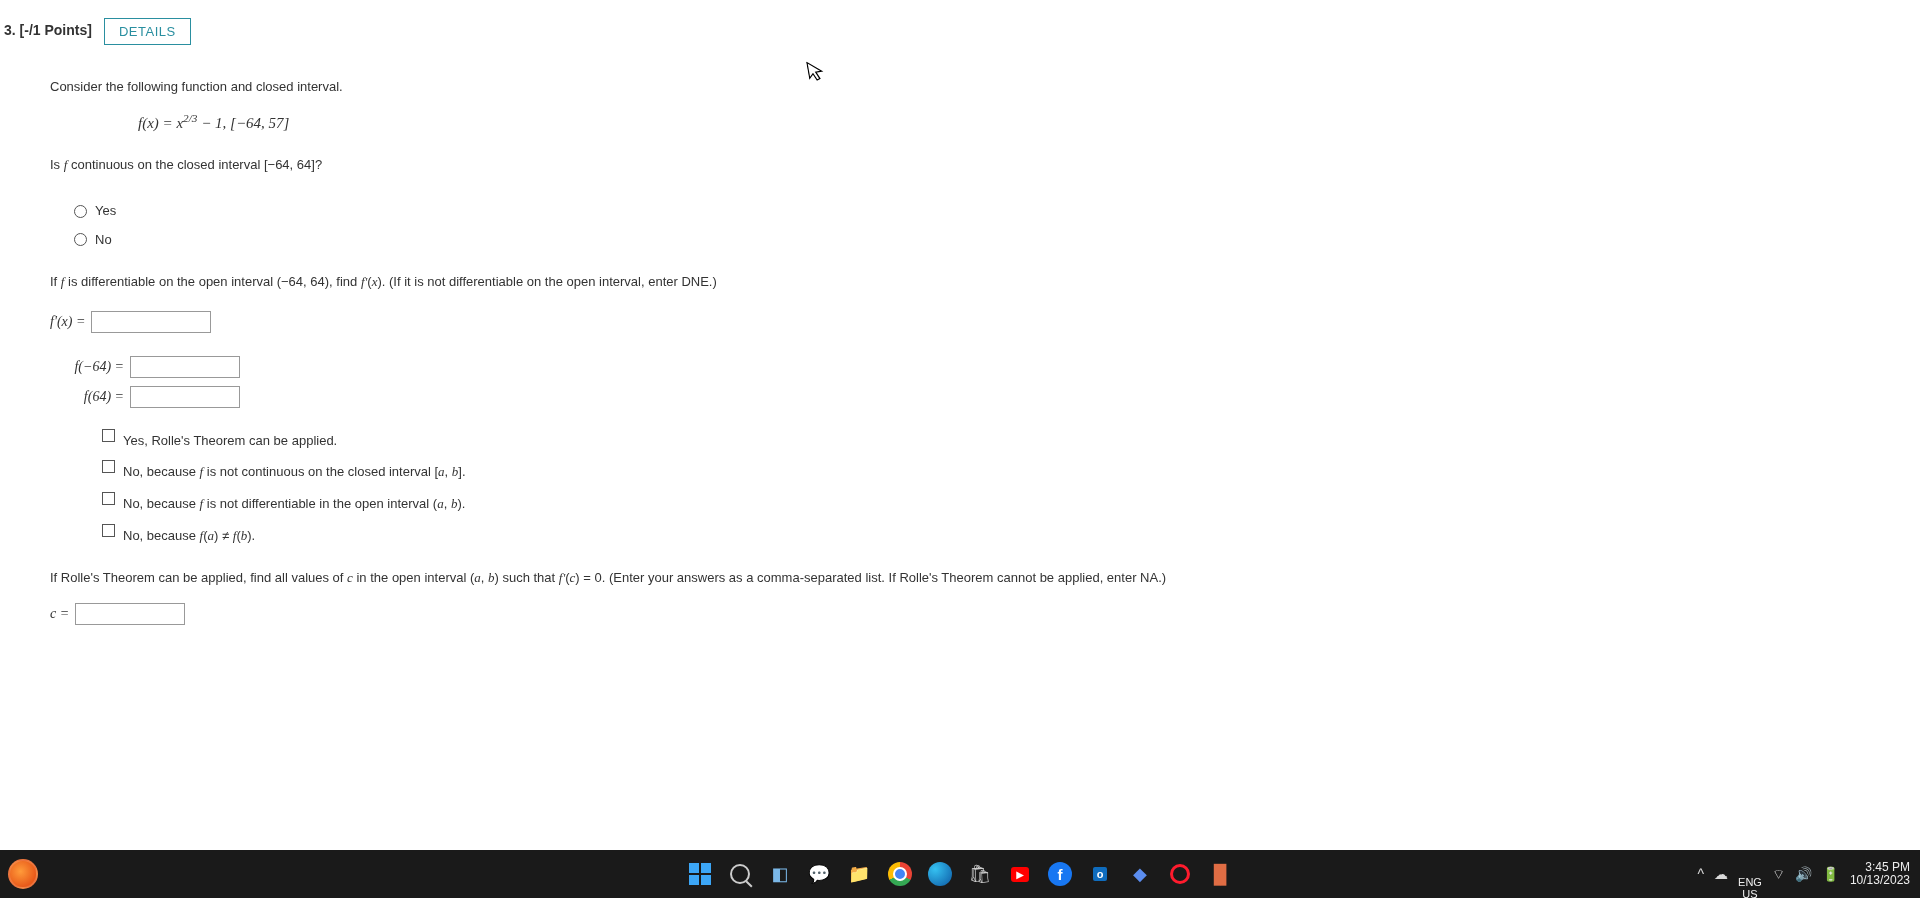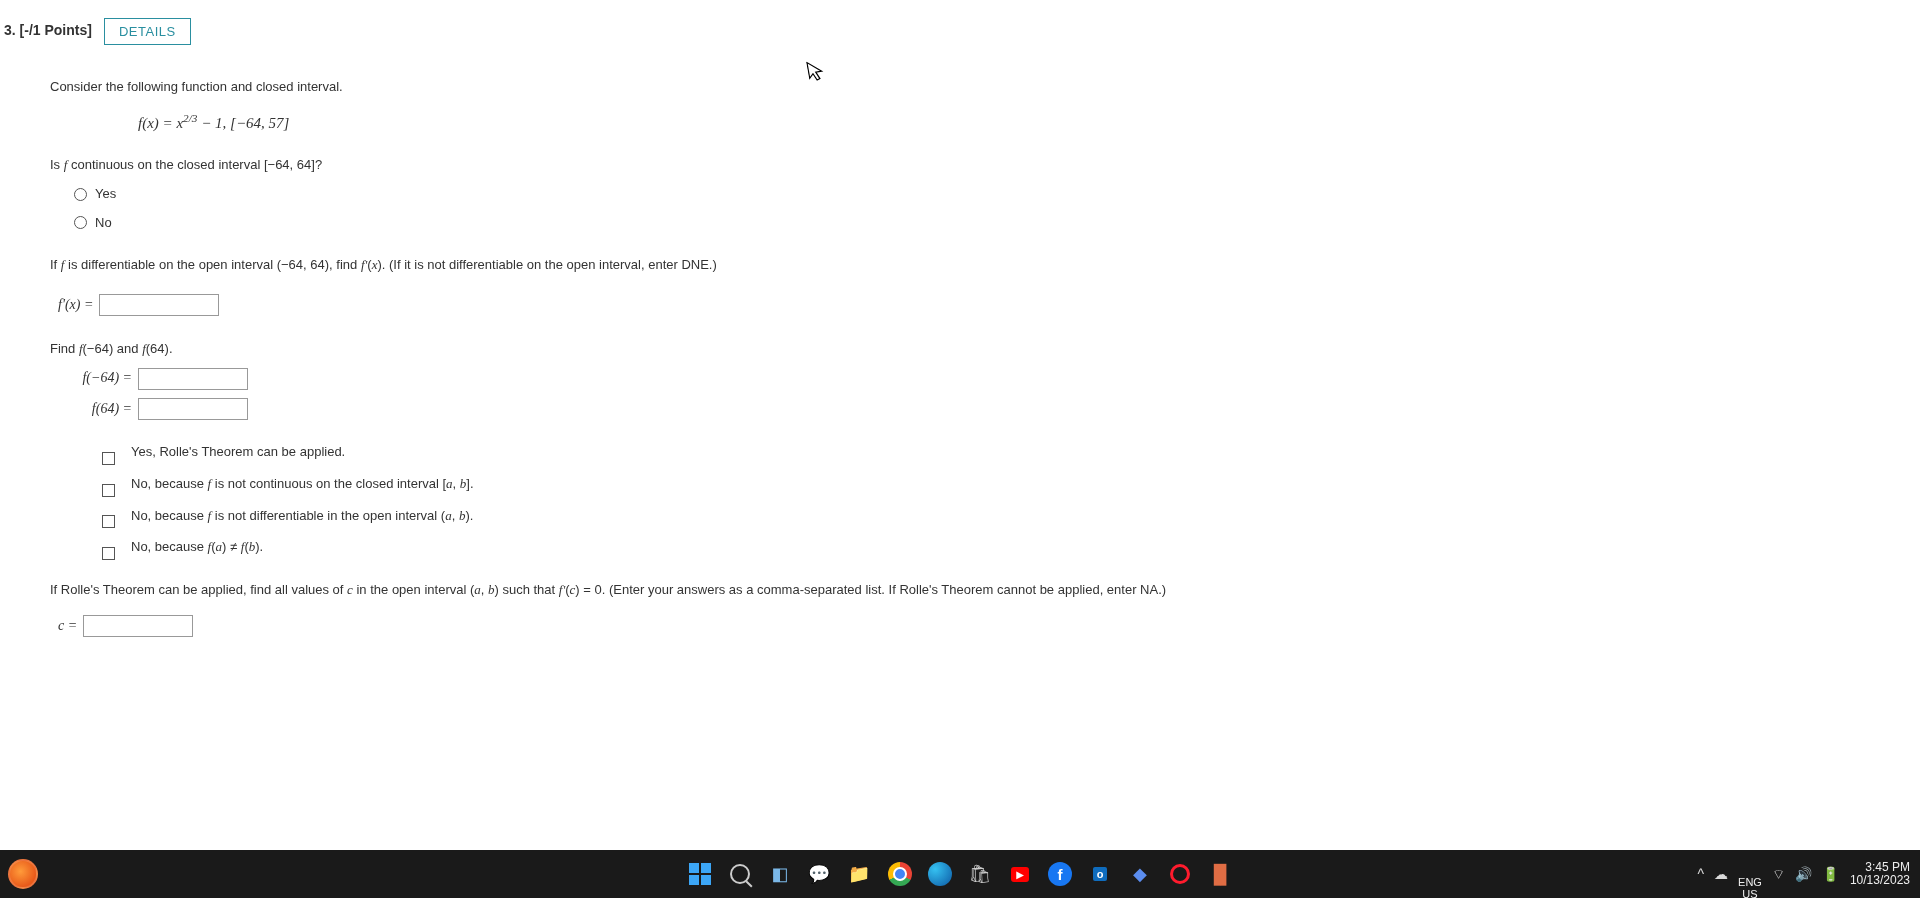--- a/index.html
+++ b/index.html
@@ -42,21 +42,21 @@
     .prompt { margin-bottom: 8px; }
     .formula {
       font-style: italic;
       margin: 6px 0 16px 88px;
       font-family: 'Times New Roman', serif;
       font-size: 15px;
     }
     .sup { vertical-align: super; font-size: 0.75em; }
     .italic { font-style: italic; font-family: 'Times New Roman', serif; }
     .sub-question { margin-bottom: 18px; }
-    .options { margin-top: 4px; margin-left: 24px; }
+    .options { margin-top: 21px; margin-left: 24px; }
     .option-row {
       display: flex;
       align-items: center;
       gap: 8px;
       margin: 4px 0;
     }
     .radio {
       width: 13px; height: 13px;
       border: 1.5px solid #555;
       border-radius: 50%;
@@ -66,41 +66,41 @@
     .checkbox {
       width: 13px; height: 13px;
       border: 1.5px solid #555;
       display: inline-block;
       cursor: pointer;
     }
     .answer-row {
       display: flex;
       align-items: center;
       gap: 6px;
-      margin: 4px 8px;
+      margin: 4px 0;
     }
     .answer-label {
       font-style: italic;
       font-family: 'Times New Roman', serif;
       font-size: 14px;
     }
     .text-input {
       border: 1px solid #999;
       background: #fff;
       height: 22px;
       padding: 2px 4px;
       font-size: 13px;
     }
     .text-input.med { width: 120px; }
     .text-input.sm { width: 110px; }
     .check-options { margin-top: 6px; margin-left: 52px; }
     .check-row {
       display: flex;
-      align-items: flex-end;
-      gap: 16px;
+      align-items: flex-start;
+      gap: 8px;
       margin: 7px 0;
     }
     .cursor-icon {
       position: absolute;
       top: 60px;
       left: 808px;
       font-size: 18px;
       color: #000;
       transform: rotate(-10deg);
     }
@@ -209,23 +209,20 @@
     <div>
       If <span class="italic">f</span> is differentiable on the open interval (−64, 64), find <span class="italic">f'</span>(<span class="italic">x</span>). (If it is not differentiable on the open interval, enter DNE.)
     </div>
     <div class="answer-row" style="margin-top:14px;">
       <span class="answer-label">f'(x) =</span>
       <input class="text-input med" style="">
     </div>
   </div>
 
   <div class="sub-question">
-    <div>
-      Find <span class="italic">f</span>(−64) and <span class="italic">f</span>(64).
-    </div>
     <div class="answer-row">
       <span class="answer-label" style="width:74px; text-align:right;">f(−64)  =</span>
       <input class="text-input sm" style="">
     </div>
     <div class="answer-row">
       <span class="answer-label" style="width:74px; text-align:right;">f(64)  =</span>
       <input class="text-input sm" style="">
     </div>
   </div>
 

